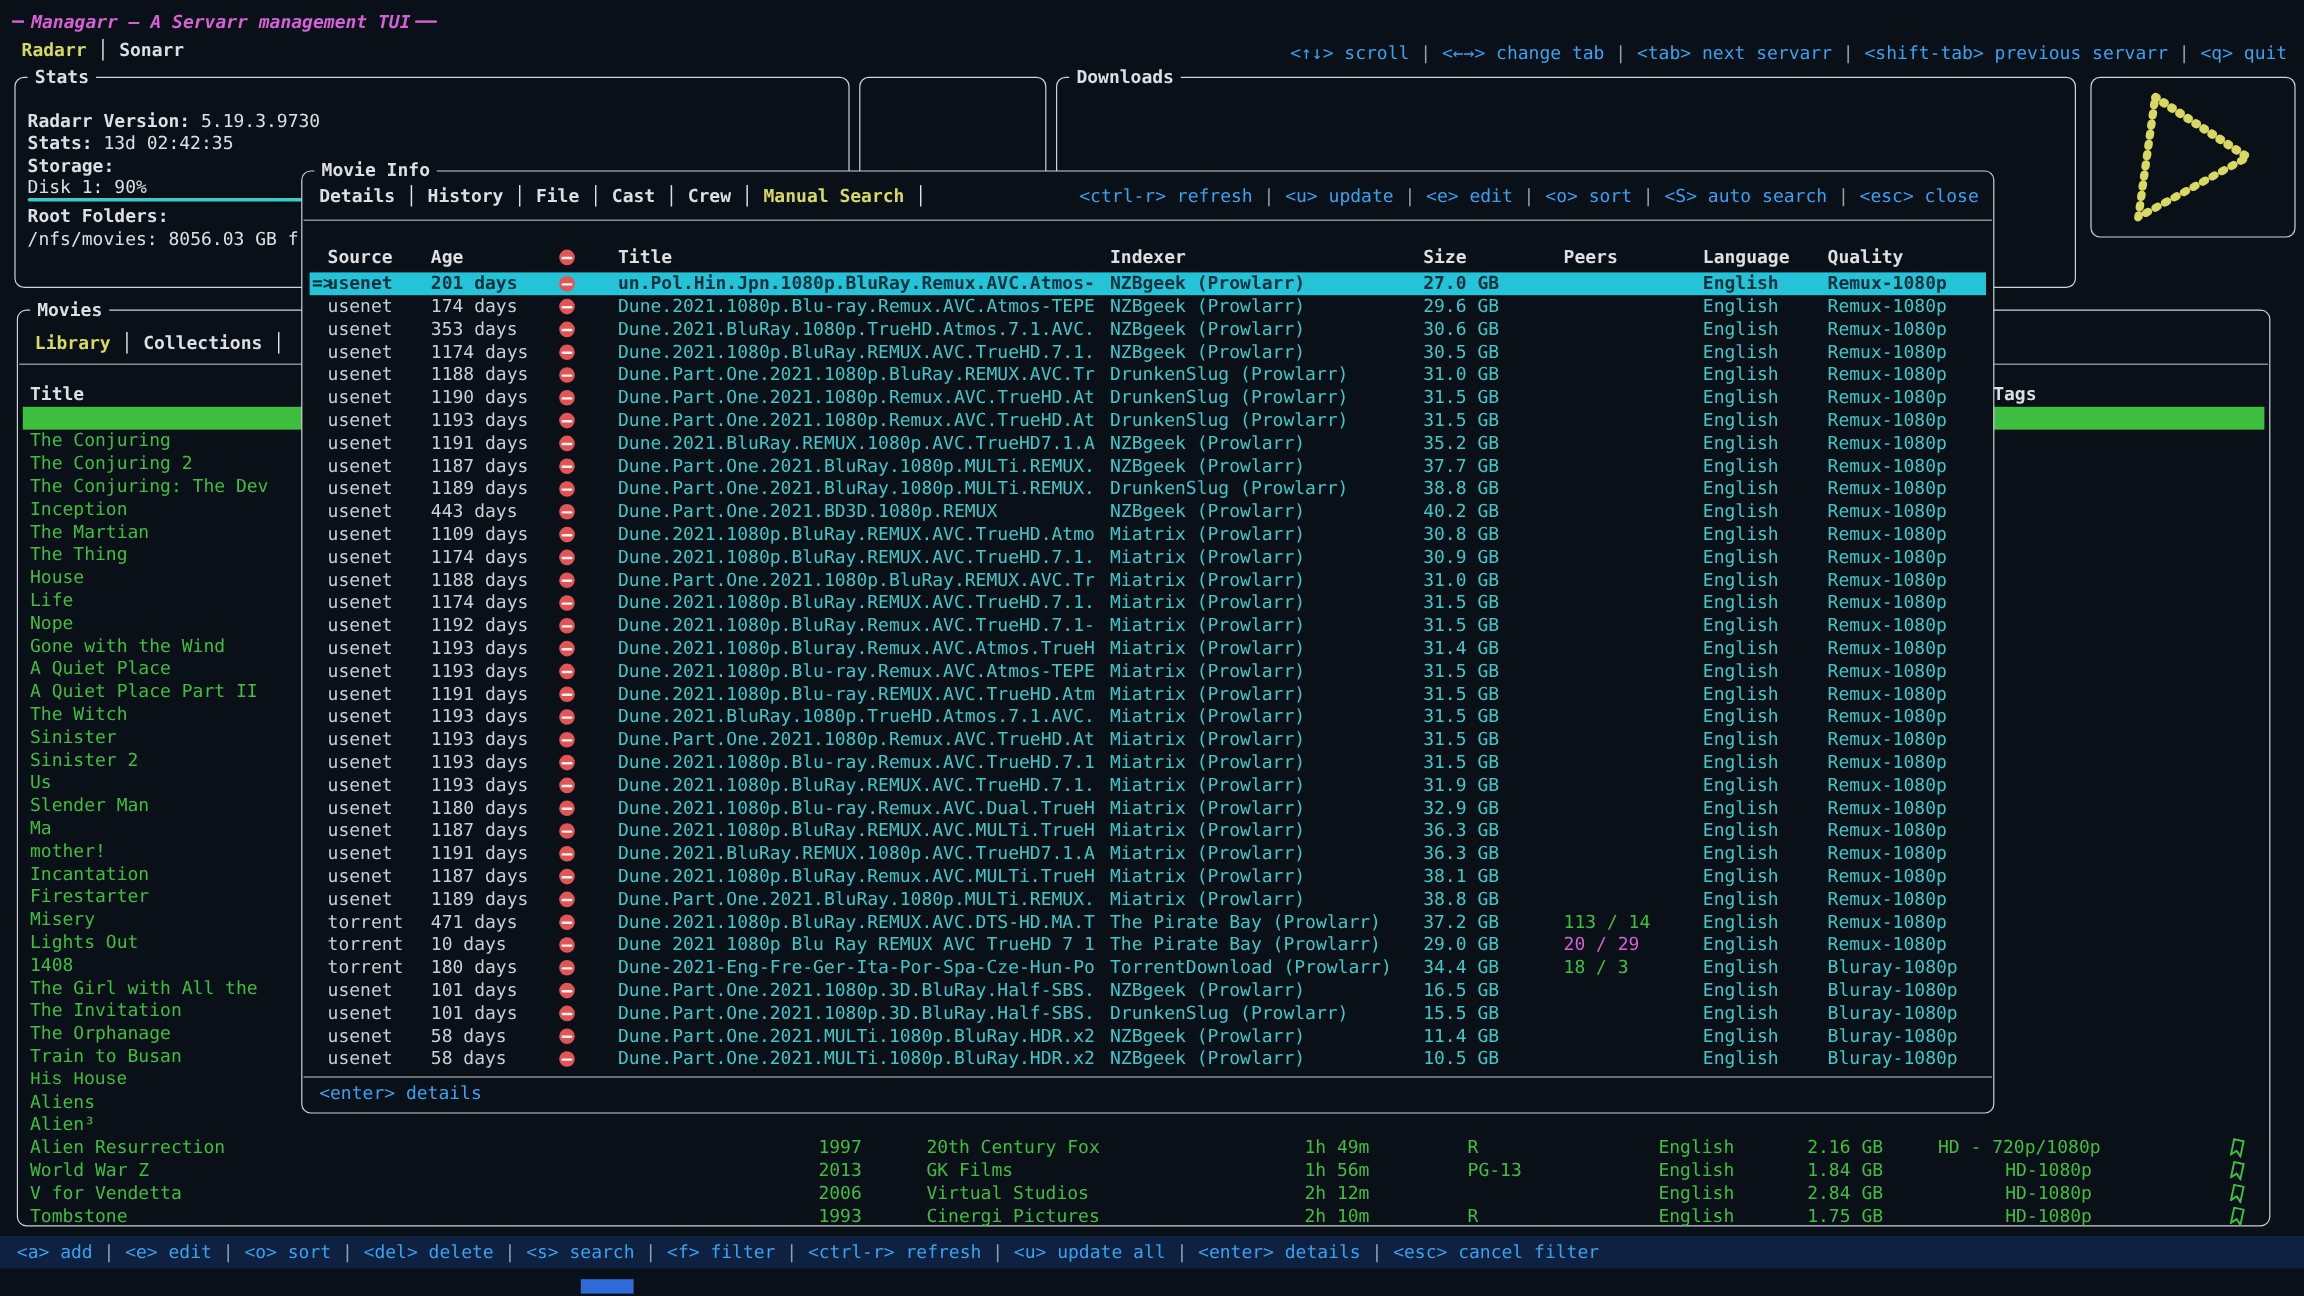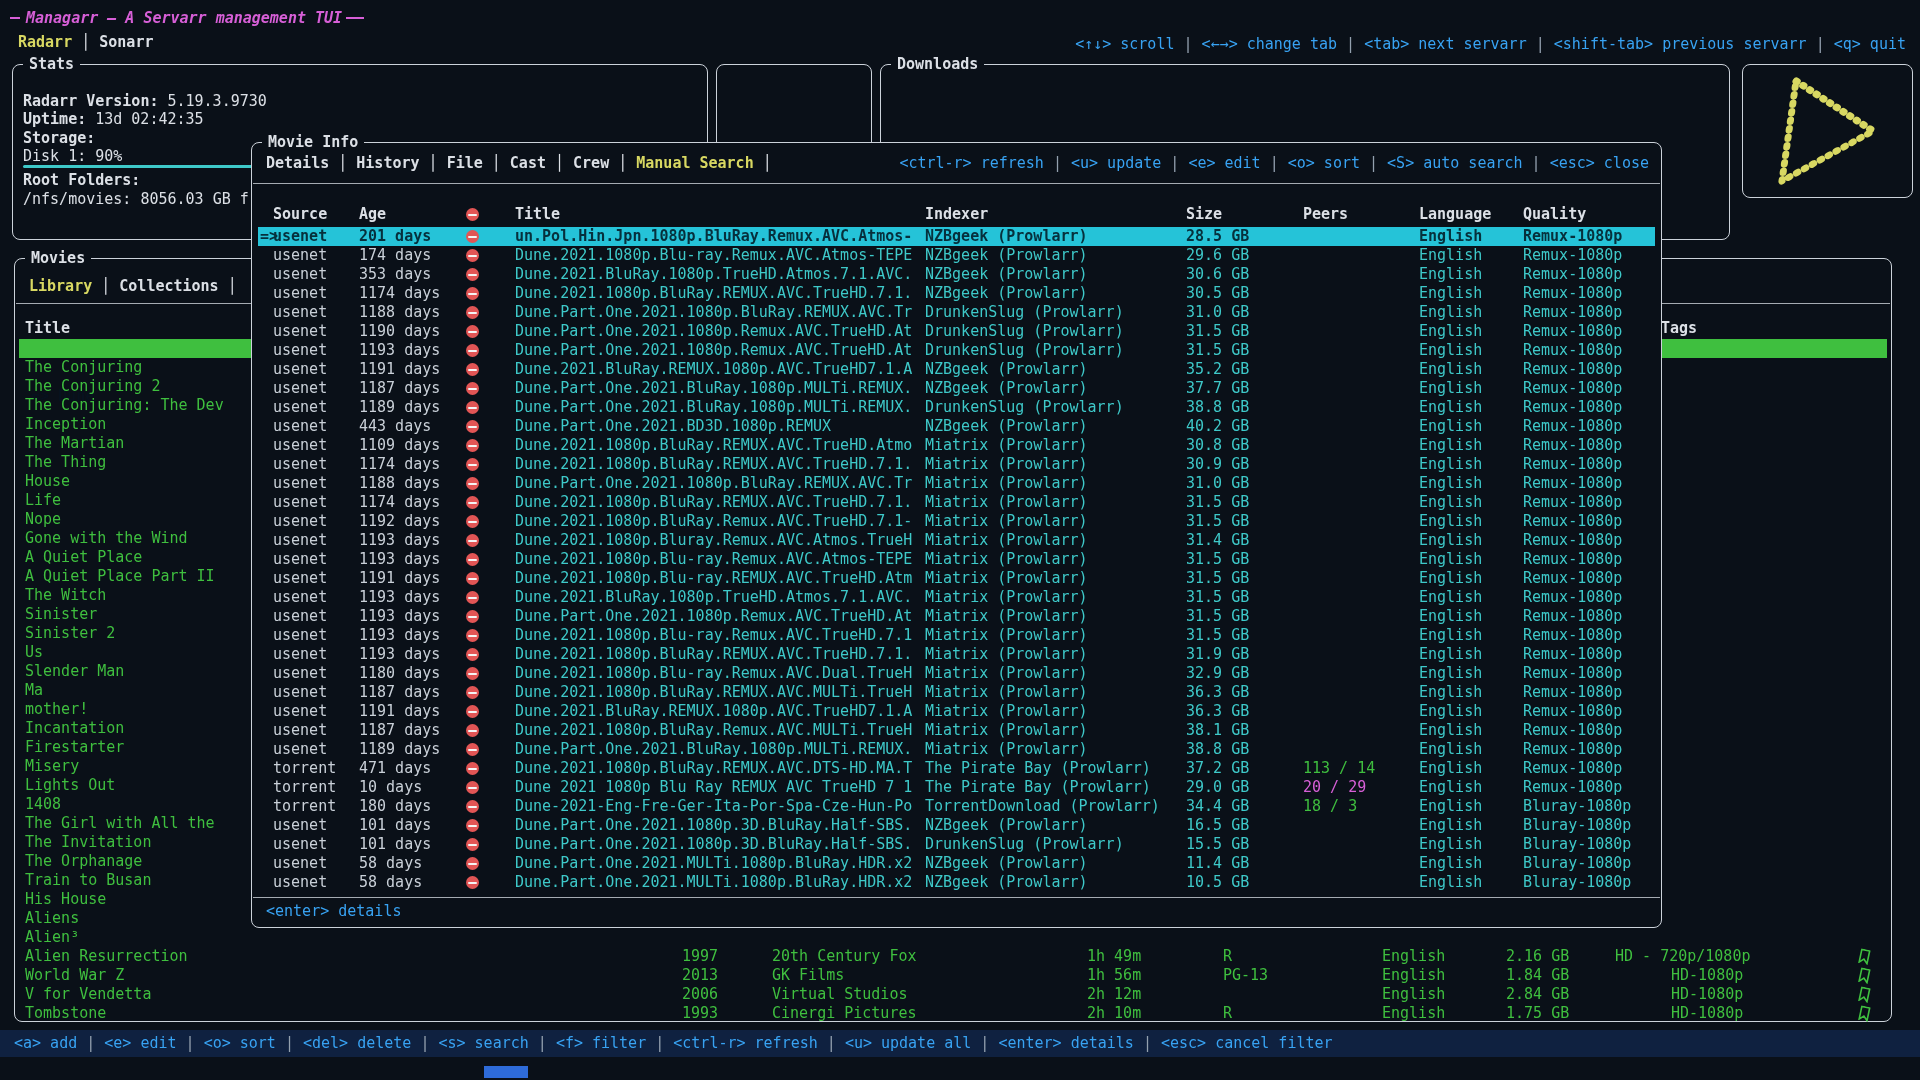--- a/index.html
+++ b/index.html
@@ -55,21 +55,21 @@
   <div class="title-rule" style="left:10px;width:10px"></div>
   <span class="app-title">Managarr — A Servarr management TUI</span>
   <div class="title-rule" style="left:346px;width:18px"></div>
 
   <div class="tabsrow" id="servarr-tabs" style="left:18px;top:33px"><span class="tab active">Radarr</span><span class="tabsep"> │ </span><span class="tab">Sonarr</span></div>
   <div class="hints" id="global-hints" style="position:absolute;right:14px;top:35px"><span class="hint">&lt;↑↓&gt; scroll</span><span class="sep"> | </span><span class="hint">&lt;←→&gt; change tab</span><span class="sep"> | </span><span class="hint">&lt;tab&gt; next servarr</span><span class="sep"> | </span><span class="hint">&lt;shift-tab&gt; previous servarr</span><span class="sep"> | </span><span class="hint">&lt;q&gt; quit</span></div>
 
   <div class="panel" style="left:12px;top:64px;width:696px;height:176px">
     <span class="panel-title">Stats</span>
     <div class="stat-line" style="top:28px"><b>Radarr Version:</b><span>5.19.3.9730</span></div>
-    <div class="stat-line" style="top:46px"><b>Uptime:</b><span>13d 02:42:35</span></div>
+    <div class="stat-line" style="top:46px"><b>Stats:</b><span>13d 02:42:35</span></div>
     <div class="stat-line" style="top:65px"><b>Storage:</b></div>
     <div class="stat-line" style="top:83px"><span>Disk 1: 90%</span></div>
     <div class="gauge" style="top:100px"></div>
     <div class="stat-line" style="top:107px"><b>Root Folders:</b></div>
     <div class="stat-line" style="top:126px"><span>/nfs/movies: 8056.03 GB f</span></div>
   </div>
 
   <div class="panel" style="left:716px;top:64px;width:156px;height:176px"></div>
 
   <div class="panel" style="left:880px;top:64px;width:850px;height:176px">
@@ -172,21 +172,21 @@
         <div class="mrow" style="top: 574px;">
           <span class="cell" style="left: 6px;">The Invitation</span>
         </div>
         <div class="mrow" style="top: 593px;">
           <span class="cell" style="left: 6px;">The Orphanage</span>
         </div>
         <div class="mrow" style="top: 612px;">
           <span class="cell" style="left: 6px;">Train to Busan</span>
         </div>
         <div class="mrow" style="top: 631px;">
-          <span class="cell" style="left: 6px;">His House</span>
+          <span class="cell" style="left: 6px; font-family: Liberation Mono, monospace;">His House</span>
         </div>
         <div class="mrow" style="top: 650px;">
           <span class="cell" style="left: 6px;">Aliens</span>
         </div>
         <div class="mrow" style="top: 669px;">
           <span class="cell" style="left: 6px;">Alien³</span>
         </div>
         <div class="mrow" style="top: 688px;">
           <span class="cell" style="left: 6px;">Alien Resurrection</span>
           <span class="cell" style="left: 663px;">1997</span>
@@ -259,21 +259,21 @@
         <span class="no-icon" style="left: 208px;"></span>
       </div>
     <div id="search-rows">
         <div class="srow sel" style="top: 84px;">
           <span class="cell" style="left: 2px;">=&gt;</span>
           <span class="cell src" style="left: 15px;">usenet</span>
           <span class="cell src" style="left: 101px;">201 days</span>
           <span class="no-icon" style="left: 208px;"></span>
           <span class="cell t" style="left: 257px;">un.Pol.Hin.Jpn.1080p.BluRay.Remux.AVC.Atmos-</span>
           <span class="cell t" style="left: 667px;">NZBgeek (Prowlarr)</span>
-          <span class="cell t" style="left: 928px;">28.5 GB</span>
+          <span class="cell t" style="left: 928px;">27.0 GB</span>
           <span class="cell t" style="left: 1161px;">English</span>
           <span class="cell t" style="left: 1265px;">Remux-1080p</span>
         </div>
         <div class="srow" style="top: 103px;">
           <span class="cell src" style="left: 15px;">usenet</span>
           <span class="cell src" style="left: 101px;">174 days</span>
           <span class="no-icon" style="left: 208px;"></span>
           <span class="cell t" style="left: 257px;">Dune.2021.1080p.Blu-ray.Remux.AVC.Atmos-TEPE</span>
           <span class="cell t" style="left: 667px;">NZBgeek (Prowlarr)</span>
           <span class="cell t" style="left: 928px;">29.6 GB</span>

